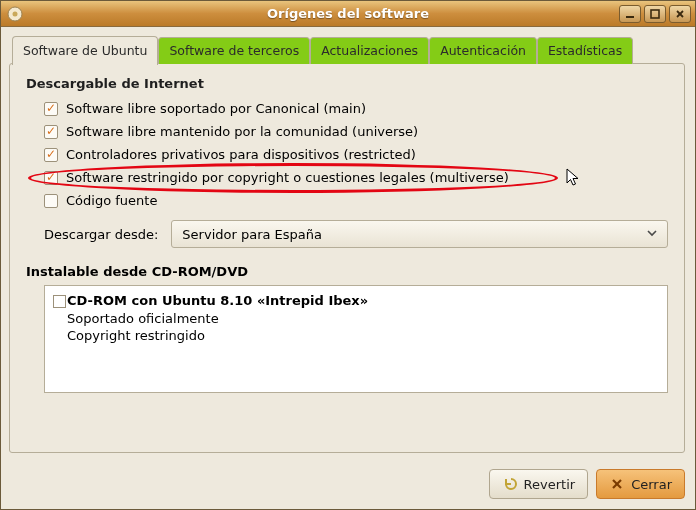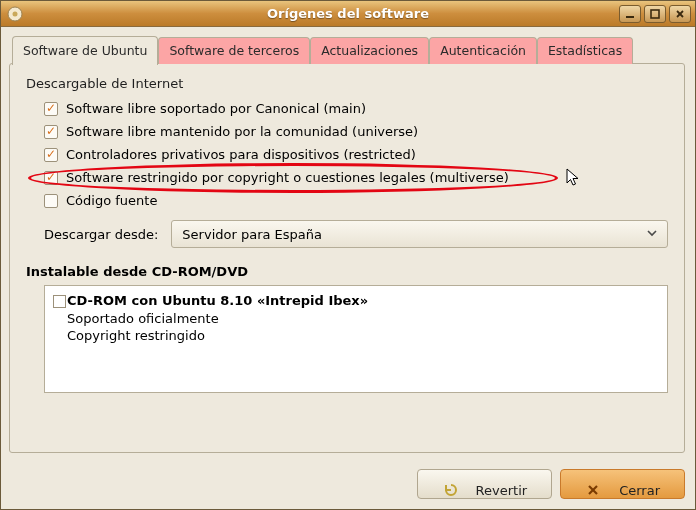--- a/index.html
+++ b/index.html
@@ -76,21 +76,21 @@
     display: flex;
     align-items: flex-end;
     margin-left: 3px;
     position: relative;
     z-index: 2;
   }
   .tab {
     padding: 5px 10px 6px 10px;
     border: 1px solid #b5ad98;
     border-bottom: none;
-    background: #fca5a5;
+    background: #84cc16;
     color: #2b2b2b;
     border-radius: 4px 4px 0 0;
     margin-right: 0px;
     font-size: 12.5px;
     position: relative;
   }
   .tab.active {
     background: #eee9dd;
     border-color: #b5ad98;
     z-index: 3;
@@ -102,21 +102,21 @@
     border: 1px solid #b5ad98;
     border-radius: 3px;
     flex: 1;
     padding: 12px 16px 14px 16px;
     background: #eee9dd;
     position: relative;
     z-index: 1;
     margin-top: -1px;
   }
   .section-title {
-    font-weight: normal;
+    font-weight: bold;
     color: #1f1f1f;
     margin-bottom: 6px;
   }
   .check-row {
     display: flex;
     align-items: center;
     gap: 8px;
     padding: 4px 0 4px 18px;
   }
   .checkbox {
@@ -194,23 +194,23 @@
     justify-content: flex-end;
     gap: 8px;
     padding: 8px 10px 10px 10px;
   }
   .btn {
     height: 30px;
     border: 1px solid #b0a68f;
     border-radius: 4px;
     background: linear-gradient(to bottom, #faf7ef, #e4ddcb);
     display: flex;
-    align-items: flex-end;
-    gap: 18px;
-    padding: 0 24px;
+    align-items: center;
+    gap: 6px;
+    padding: 0 12px;
     color: #222;
   }
   .btn.close {
     border-color: #c97a2b;
     background: linear-gradient(to bottom, #f6c27a, #e49a3f);
   }
   .btn .icon { width: 16px; height: 16px; display:flex; align-items:center; justify-content:center;}
   .annot {
     position: absolute;
     border: 3px solid #e30613;

